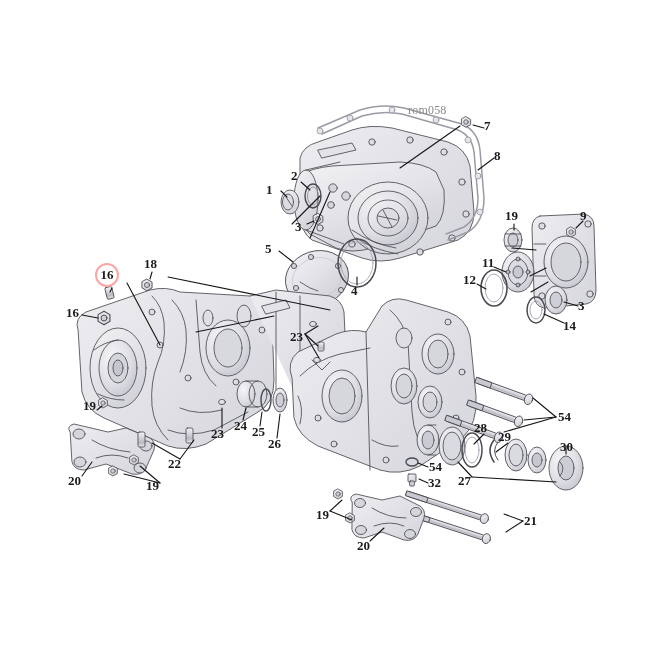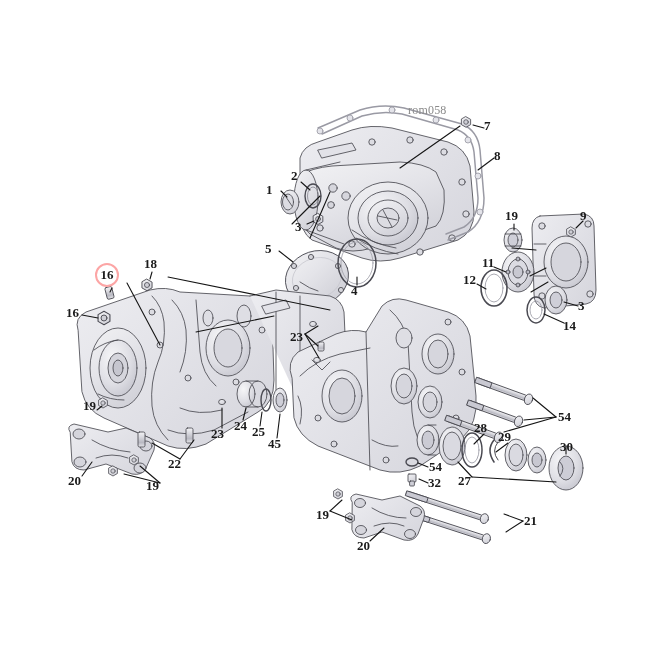--- a/index.html
+++ b/index.html
@@ -438,21 +438,21 @@
   <div class="cnum" style="left:146px;top:479px">19</div>
   <div class="cnum" style="left:316px;top:508px">19</div>
   <div class="cnum" style="left:68px;top:474px">20</div>
   <div class="cnum" style="left:357px;top:539px">20</div>
   <div class="cnum" style="left:524px;top:514px">21</div>
   <div class="cnum" style="left:168px;top:457px">22</div>
   <div class="cnum" style="left:290px;top:330px">23</div>
   <div class="cnum" style="left:211px;top:427px">23</div>
   <div class="cnum" style="left:234px;top:419px">24</div>
   <div class="cnum" style="left:252px;top:425px">25</div>
-  <div class="cnum" style="left:268px;top:437px">45</div>
+  <div class="cnum" style="left:268px;top:437px">26</div>
   <div class="cnum" style="left:458px;top:474px">27</div>
   <div class="cnum" style="left:474px;top:421px">28</div>
   <div class="cnum" style="left:498px;top:430px">29</div>
   <div class="cnum" style="left:560px;top:440px">30</div>
   <div class="cnum" style="left:428px;top:476px">32</div>
   <div class="cnum" style="left:429px;top:460px">54</div>
   <div class="cnum" style="left:558px;top:410px">54</div>
 
   <div class="hl" style="left:95px;top:263px">
     <span>16</span>

